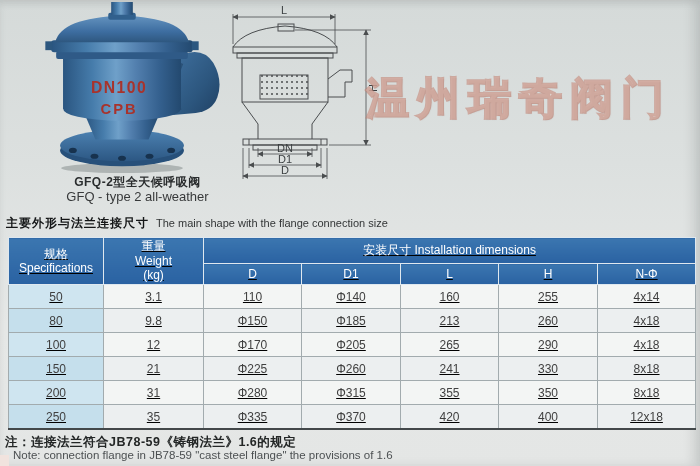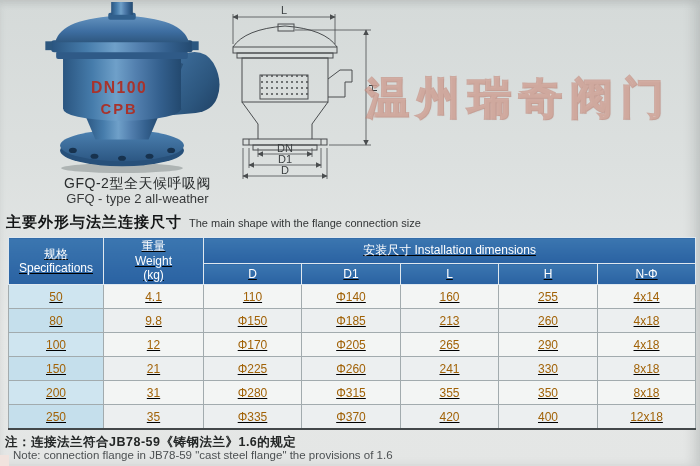--- a/index.html
+++ b/index.html
@@ -3,41 +3,41 @@
 <meta charset="utf-8">
 <style>
   html,body{margin:0;padding:0;}
   body{width:700px;height:466px;overflow:hidden;font-family:"Liberation Sans",sans-serif;}
   .page{position:relative;width:700px;height:466px;
     background:linear-gradient(180deg,#d5dad9 0%,#dce0df 35%,#e6e8e7 70%,#e4e6e5 100%);
     box-shadow:inset -8px 0 10px rgba(110,116,116,.18), inset 0 4px 6px rgba(110,116,116,.12);}
   
   .photo{position:absolute;left:22px;top:2px;width:200px;height:172px;}
   .caption{position:absolute;left:30px;top:176px;width:215px;text-align:center;line-height:1.05;}
-  .caption .cn{font-size:14px;font-weight:normal;color:#2a2d2e;letter-spacing:.5px;}
+  .caption .cn{font-size:12px;font-weight:bold;color:#2a2d2e;letter-spacing:.5px;}
   .caption .en{font-size:13px;color:#37393a;margin-top:1px;}
   
   .drawing{position:absolute;left:225px;top:2px;width:230px;height:205px;}
   .drawing text{fill:#3c4042;font-size:11px;font-family:"Liberation Sans",sans-serif;}
   
   .watermark{position:absolute;left:366px;top:70px;width:330px;height:62px;
     font-size:43px;font-weight:bold;letter-spacing:8px;white-space:nowrap;
     color:rgba(240,235,233,.62);-webkit-text-stroke:2px rgba(193,126,110,.55);
     text-shadow:1px 1px 1px rgba(150,120,112,.25);}
   
   .section-title{position:absolute;left:6px;top:213px;white-space:nowrap;}
-  .section-title .cn{font-size:15px;font-weight:bold;color:#141617;letter-spacing:1px;}
+  .section-title .cn{font-size:12px;font-weight:bold;color:#141617;letter-spacing:1px;}
   .section-title .en{font-size:11px;color:#323536;margin-left:7px;}
   
   table.spec{position:absolute;left:8px;top:237px;width:687px;border-collapse:collapse;table-layout:fixed;text-decoration:underline;}
   table.spec th{background:linear-gradient(180deg,#3b76b0,#2a62a2);color:#fff;font-weight:normal;
     border:1.5px solid #dfe8ef;font-size:12px;line-height:1.2;padding:0;}
   table.spec thead tr.r1 th{height:25px;}
   table.spec thead tr.r2 th{height:20px;}
-  table.spec td{height:23px;text-align:center;font-size:12px;color:#a16207;
+  table.spec td{height:23px;text-align:center;font-size:12px;color:#404040;
     border:1px solid #a2abae;padding:0;background:#f3f5f4;}
   table.spec tbody tr:nth-child(even) td{background:#eceff0;}
   table.spec td.spec-cell{background:#cfe5f0;}
   table.spec tbody tr:nth-child(even) td.spec-cell{background:#c5dfec;}
   table.spec tbody tr:last-child td{border-bottom:2px solid #43484a;}
   .hdr-two{display:block;}
   
   .note-cn{position:absolute;left:5px;top:434px;font-size:12.5px;font-weight:bold;color:#232626;letter-spacing:.5px;}
   .note-en{position:absolute;left:13px;top:449px;font-size:11.5px;color:#4c5052;}
   .corner-artifact{position:absolute;left:0;top:455px;width:9px;height:11px;background:#f1e3de;}
@@ -192,21 +192,21 @@
         <th>D</th>
         <th>D1</th>
         <th>L</th>
         <th>H</th>
         <th>N-Φ</th>
       </tr>
     </thead>
     <tbody>
         <tr>
           <td class="spec-cell">50</td>
-          <td>4.1</td>
+          <td>3.1</td>
           <td>110</td>
           <td>Φ140</td>
           <td>160</td>
           <td>255</td>
           <td>4x14</td>
         </tr>
         <tr>
           <td class="spec-cell">80</td>
           <td>9.8</td>
           <td>Φ150</td>

